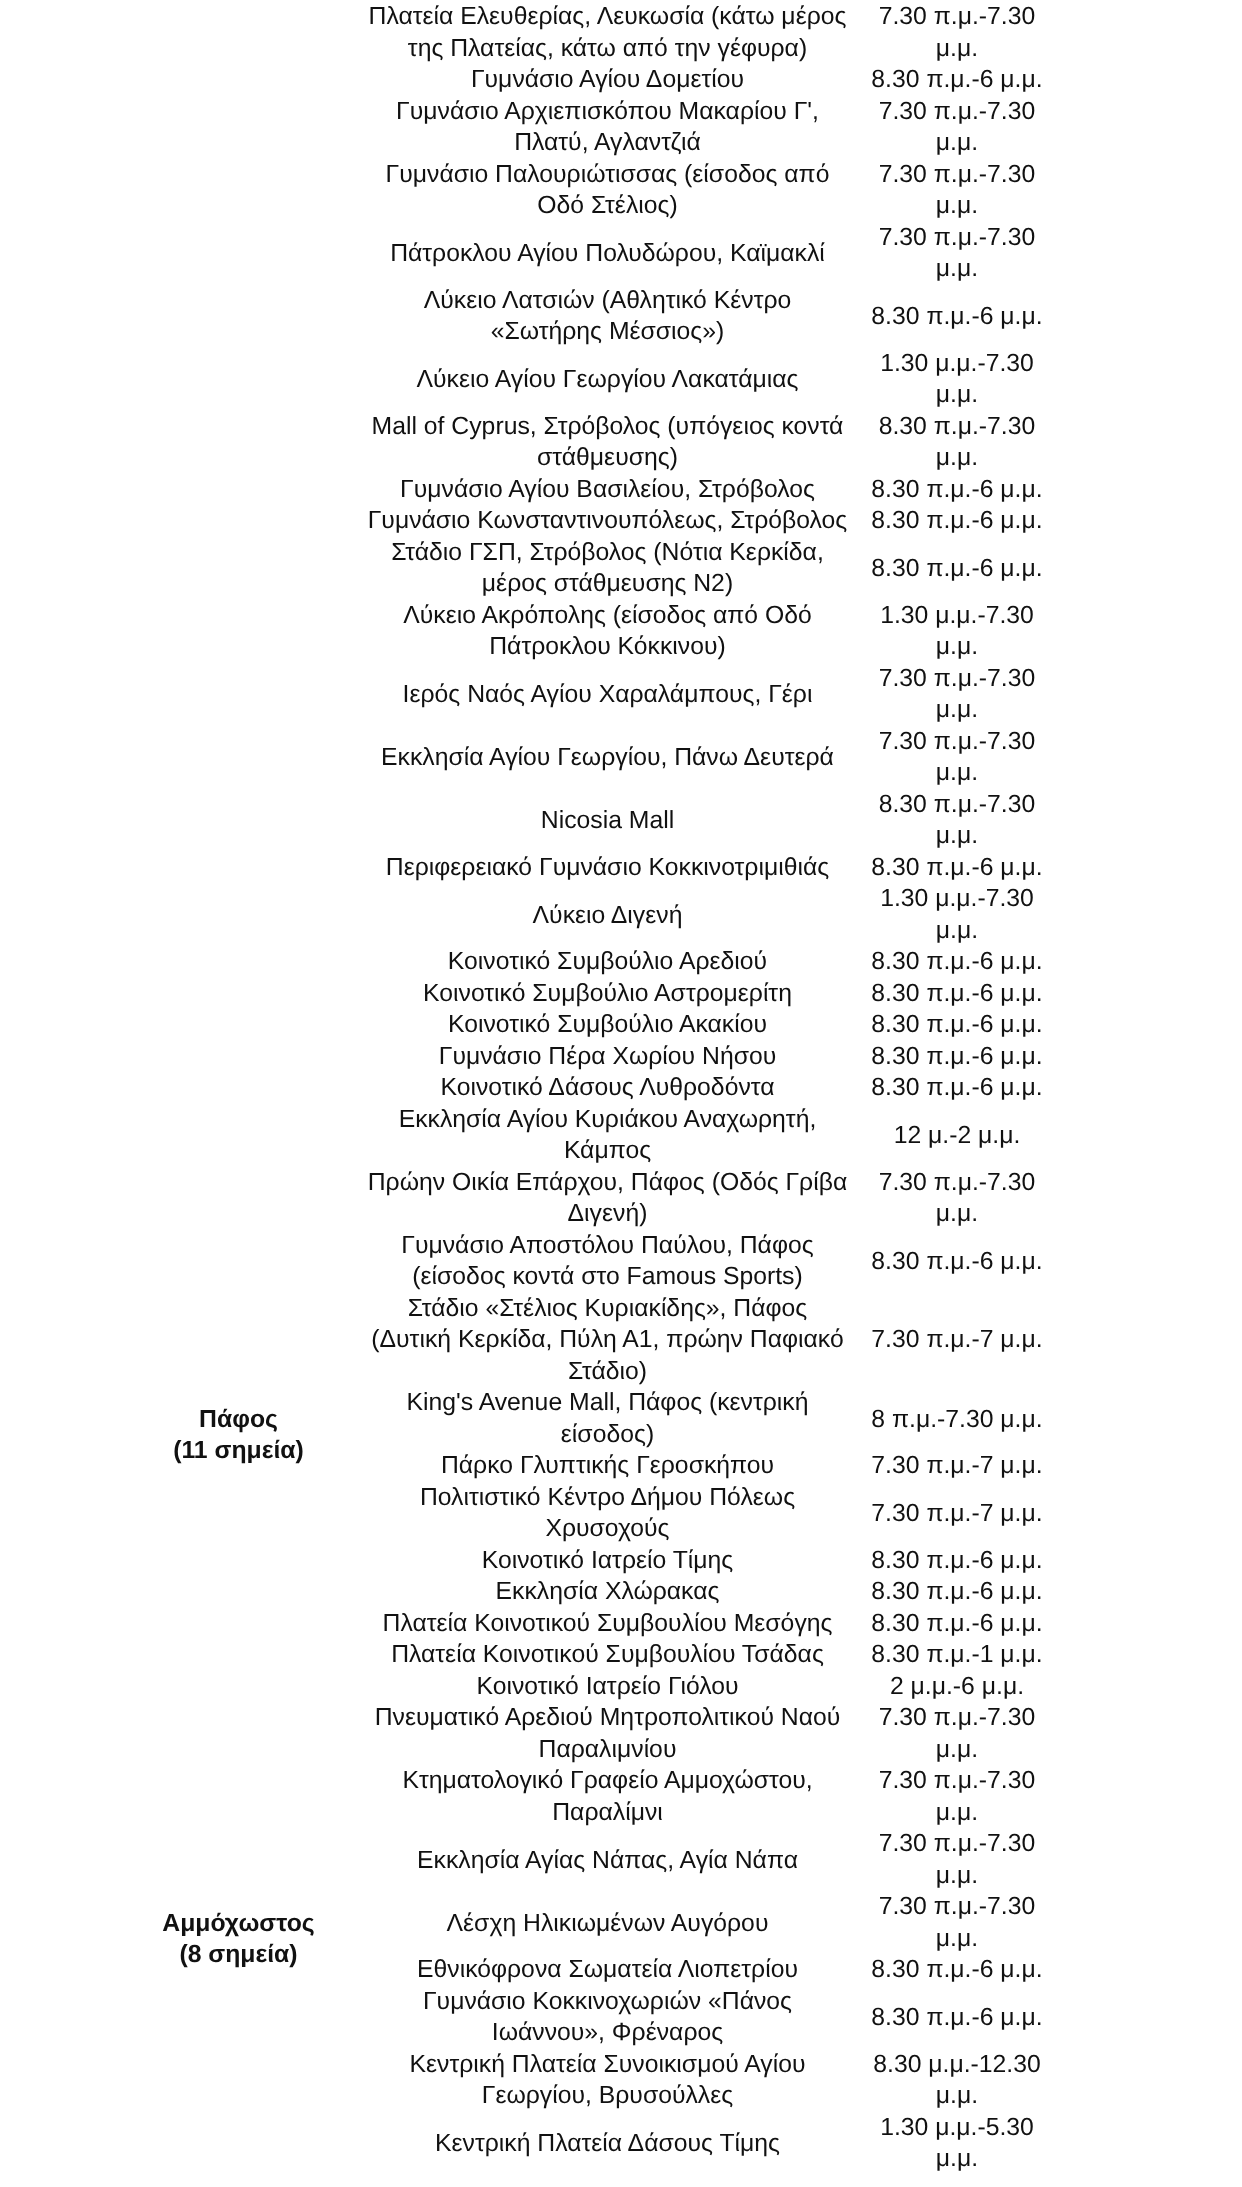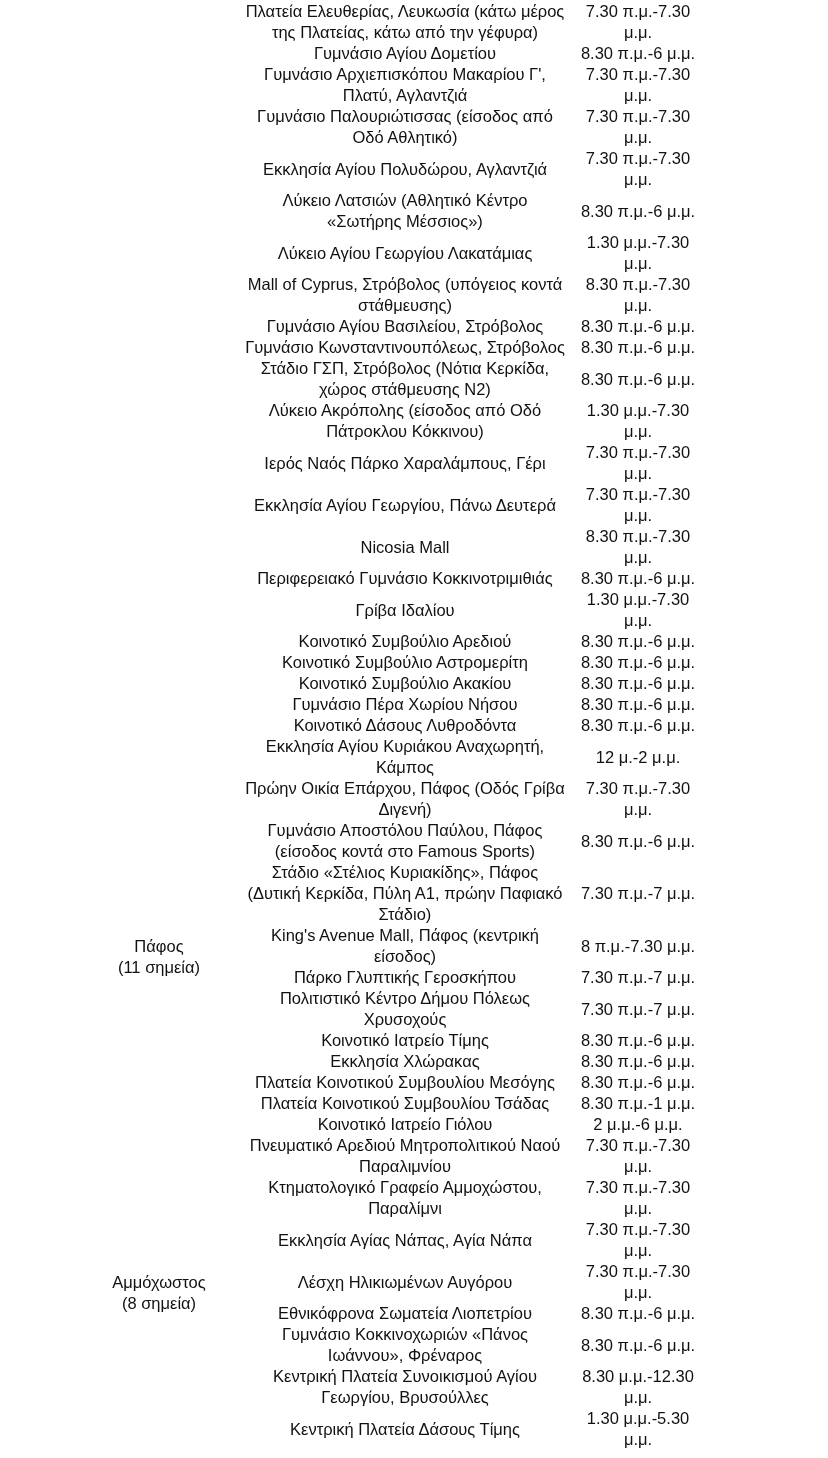--- a/index.html
+++ b/index.html
@@ -32,21 +32,21 @@
     text-align: center;
     vertical-align: middle;
     padding: 0;
     white-space: pre-line;
     word-break: normal;
   }
   .col-region { width: 162px; }
   .col-loc    { width: 330px; }
   .col-time   { width: 136px; }
   td.region {
-    font-weight: normal;
+    font-weight: bold;
     vertical-align: top;
     color: #000000;
   }
   td.loc { }
   td.time { }
   .scrollbar-track {
     position: absolute;
     right: 0;
     top: 0;
     width: 16px;
@@ -77,26 +77,26 @@
           <td class="time">8.30 π.μ.-6 μ.μ.</td>
         </tr>
         <tr>
           <td class="loc">Γυμνάσιο Αρχιεπισκόπου Μακαρίου Γ',
 Πλατύ, Αγλαντζιά</td>
           <td class="time">7.30 π.μ.-7.30
 μ.μ.</td>
         </tr>
         <tr>
           <td class="loc">Γυμνάσιο Παλουριώτισσας (είσοδος από
-Οδό Αθλητικό)</td>
-          <td class="time">7.30 π.μ.-7.30
-μ.μ.</td>
-        </tr>
-        <tr>
-          <td class="loc">Εκκλησία Αγίου Πολυδώρου, Αγλαντζιά</td>
+Οδό Στέλιος)</td>
+          <td class="time">7.30 π.μ.-7.30
+μ.μ.</td>
+        </tr>
+        <tr>
+          <td class="loc">Πάτροκλου Αγίου Πολυδώρου, Καϊμακλί</td>
           <td class="time">7.30 π.μ.-7.30
 μ.μ.</td>
         </tr>
         <tr>
           <td class="loc">Λύκειο Λατσιών (Αθλητικό Κέντρο
 «Σωτήρης Μέσσιος»)</td>
           <td class="time">8.30 π.μ.-6 μ.μ.</td>
         </tr>
         <tr>
           <td class="loc">Λύκειο Αγίου Γεωργίου Λακατάμιας</td>
@@ -112,50 +112,50 @@
         <tr>
           <td class="loc">Γυμνάσιο Αγίου Βασιλείου, Στρόβολος</td>
           <td class="time">8.30 π.μ.-6 μ.μ.</td>
         </tr>
         <tr>
           <td class="loc">Γυμνάσιο Κωνσταντινουπόλεως, Στρόβολος</td>
           <td class="time">8.30 π.μ.-6 μ.μ.</td>
         </tr>
         <tr>
           <td class="loc">Στάδιο ΓΣΠ, Στρόβολος (Νότια Κερκίδα,
-χώρος στάθμευσης Ν2)</td>
+μέρος στάθμευσης Ν2)</td>
           <td class="time">8.30 π.μ.-6 μ.μ.</td>
         </tr>
         <tr>
           <td class="loc">Λύκειο Ακρόπολης (είσοδος από Οδό
 Πάτροκλου Κόκκινου)</td>
           <td class="time">1.30 μ.μ.-7.30
 μ.μ.</td>
         </tr>
         <tr>
-          <td class="loc">Ιερός Ναός Πάρκο Χαραλάμπους, Γέρι</td>
+          <td class="loc">Ιερός Ναός Αγίου Χαραλάμπους, Γέρι</td>
           <td class="time">7.30 π.μ.-7.30
 μ.μ.</td>
         </tr>
         <tr>
           <td class="loc">Εκκλησία Αγίου Γεωργίου, Πάνω Δευτερά</td>
           <td class="time">7.30 π.μ.-7.30
 μ.μ.</td>
         </tr>
         <tr>
           <td class="loc">Nicosia Mall</td>
           <td class="time">8.30 π.μ.-7.30
 μ.μ.</td>
         </tr>
         <tr>
           <td class="loc">Περιφερειακό Γυμνάσιο Κοκκινοτριμιθιάς</td>
           <td class="time">8.30 π.μ.-6 μ.μ.</td>
         </tr>
         <tr>
-          <td class="loc">Γρίβα Ιδαλίου</td>
+          <td class="loc">Λύκειο Διγενή</td>
           <td class="time">1.30 μ.μ.-7.30
 μ.μ.</td>
         </tr>
         <tr>
           <td class="loc">Κοινοτικό Συμβούλιο Αρεδιού</td>
           <td class="time">8.30 π.μ.-6 μ.μ.</td>
         </tr>
         <tr>
           <td class="loc">Κοινοτικό Συμβούλιο Αστρομερίτη</td>
           <td class="time">8.30 π.μ.-6 μ.μ.</td>

